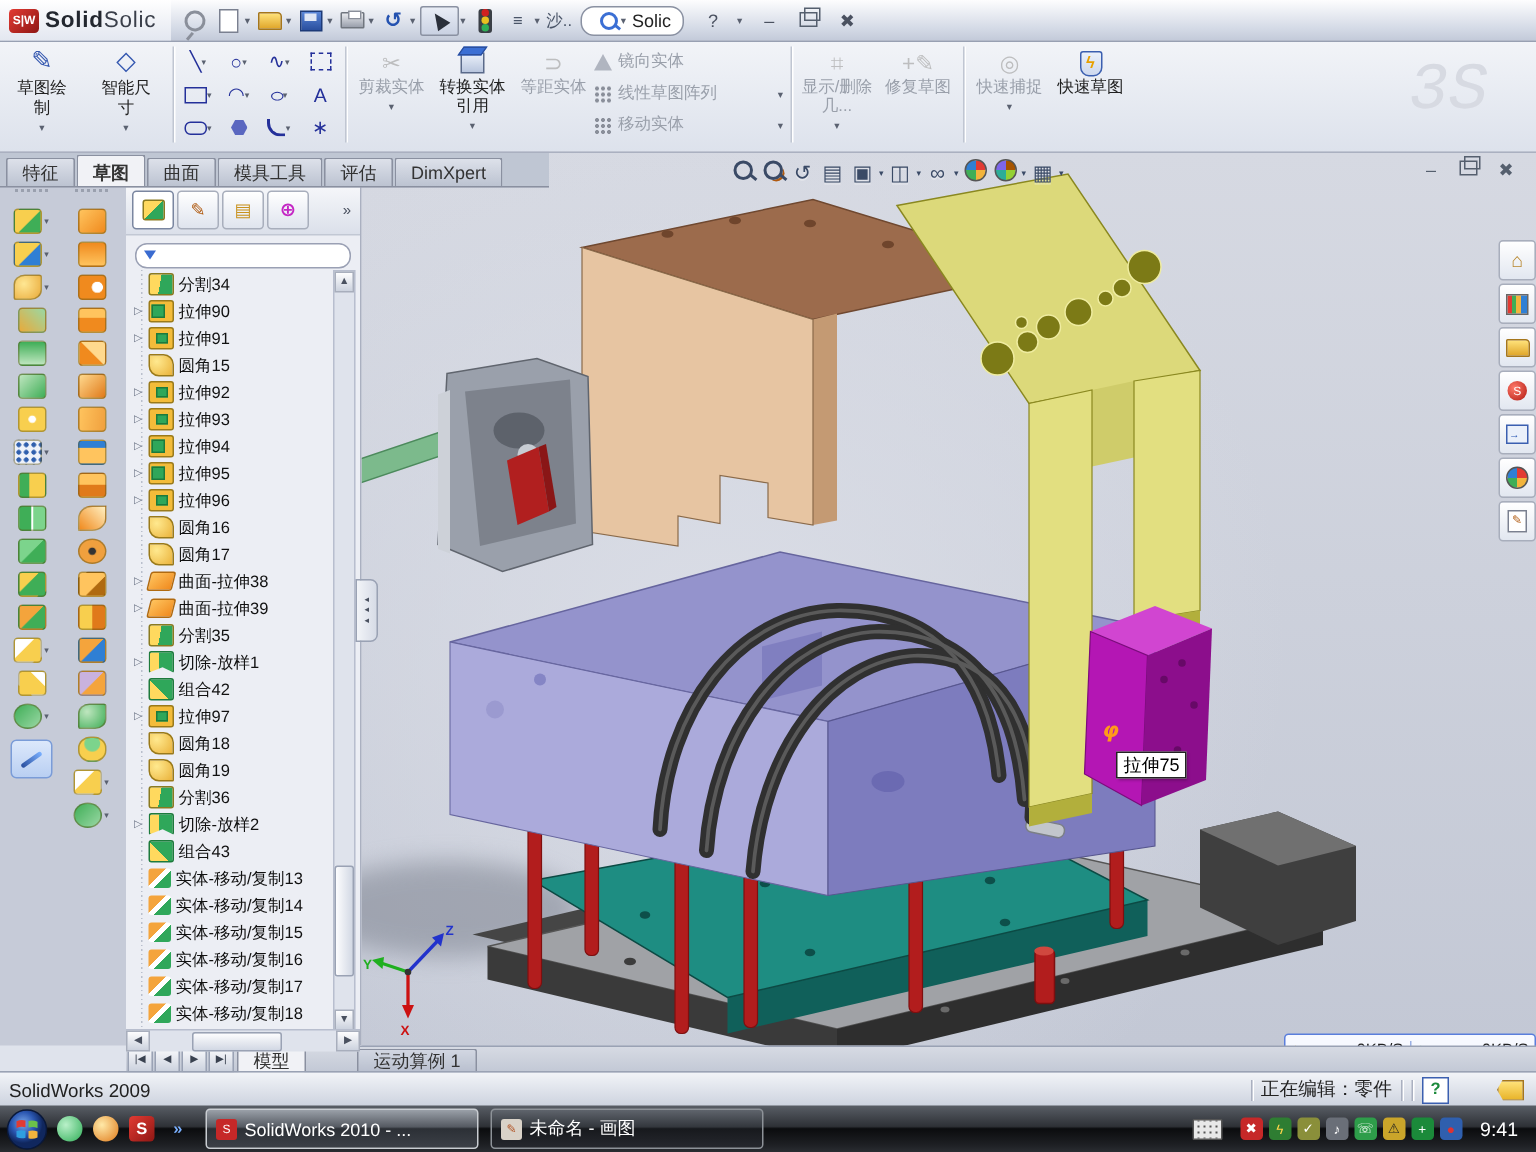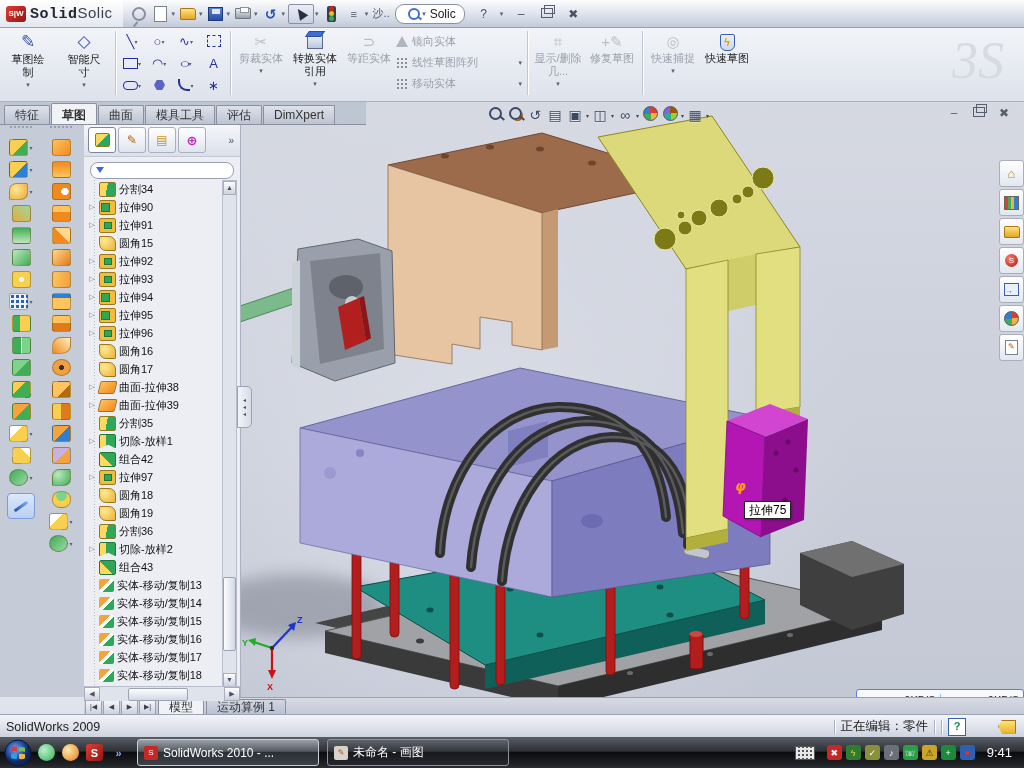--- a/index.html
+++ b/index.html
@@ -6,21 +6,21 @@
     font-family:"Liberation Sans","DejaVu Sans",sans-serif;background:#c6cbd8;position:relative;}
   .abs{position:absolute;}
   
   #titlebar{left:0;top:0;width:1024px;height:27px;background:linear-gradient(#fdfdfe,#d4dae6 70%,#c3cad9);
     border-bottom:1px solid #98a0b2;display:flex;align-items:center;z-index:20;}
   #logo-area{display:flex;align-items:center;gap:4px;padding:0 10px 0 6px;height:100%;
     background:linear-gradient(#ffffff,#e3e7f0);}
   #logo-cube{width:20px;height:16px;background:linear-gradient(135deg,#e23b33,#8f1714);border-radius:3px;
     color:#fff;font-size:8px;font-weight:bold;display:flex;align-items:center;justify-content:center;}
   #logo-text{font-size:15px;color:#3a3f4a;letter-spacing:.5px;}
-  #logo-text b{color:#23272f;font-family:Liberation Mono, monospace;}
+  #logo-text b{color:#23272f;}
   .menu-item{font-size:13px;color:#222;padding:0 9px;line-height:26px;cursor:default;}
   #tb-icons{display:flex;align-items:center;margin-left:6px;gap:2px;}
   .qi{width:20px;height:18px;display:flex;align-items:center;justify-content:center;position:relative;font-size:12px;}
   .qdd{font-size:7px;color:#5a6170;margin:0 1px 0 -1px;}
   .qi-pin{width:10px;height:10px;border:2px solid #8a8f9a;border-radius:50%;transform:rotate(40deg);}
   .qi-pin::after{content:"";position:absolute;left:8px;top:12px;width:2px;height:6px;background:#8a8f9a;}
   .qi-doc{width:11px;height:14px;background:#fff;border:1px solid #7a8090;}
   .qi-folder{width:14px;height:10px;background:linear-gradient(#ffe27a,#e0a62a);border:1px solid #a5761c;border-radius:1px 3px 1px 1px;}
   .qi-save{width:13px;height:12px;background:linear-gradient(#5a86d8,#2a4f9e);border:1px solid #1d3a78;}
   .qi-save::after{content:"";position:absolute;left:6px;top:4px;width:8px;height:5px;background:#dfe6f4;}
@@ -66,22 +66,22 @@
   .cube3d::before{content:"";position:absolute;left:-1px;top:-5px;width:14px;height:4px;background:#3b6fd4;
     transform:skewX(-35deg);border:1px solid #2a4f9e;}
   .listcol{display:flex;flex-direction:column;margin-top:4px;flex:none;width:128px;}
   .lrow{display:flex;align-items:center;height:21px;gap:4px;}
   .lrow .mlabel{text-align:left;}
   .ri-grid{width:12px;height:12px;background-image:radial-gradient(#8a8f9a 1.2px,transparent 1.5px);background-size:4px 4px;flex:none;}
   .ri-mirror{width:0;height:0;border-left:6px solid transparent;border-right:6px solid transparent;border-bottom:11px solid #b0b5c0;flex:none;}
   .lrow .qdd{margin-left:auto;margin-right:2px;}
   .shield{width:13px;height:15px;background:linear-gradient(#eaf0fa,#cdd8ee);border:1px solid #3b5fb0;border-radius:2px 2px 6px 6px;
     display:flex;align-items:center;justify-content:center;color:#e8a000;font-size:11px;font-weight:bold;}
-  #watermark{margin-left:auto;margin-right:20px;margin-top:2px;font-family:Liberation Serif, serif;font-style:italic;
-    font-size:52px;color:#d7dae2;line-height:64px;user-select:none;}
+  #watermark{margin-left:auto;margin-right:32px;margin-top:2px;font-family:Liberation Mono, monospace;font-style:italic;
+    font-size:44px;color:#d7dae2;line-height:64px;user-select:none;}
   
   #cmdtabs{left:0;top:101px;width:362px;height:23px;background:#bfc6d3;display:flex;align-items:flex-end;
     padding-left:4px;z-index:18;border-bottom:1px solid #8a90a0;}
   .ctab{font-size:12px;color:#333;background:linear-gradient(#dde1ea,#bcc3d1);border:1px solid #8a90a0;border-bottom:none;
     padding:2px 10px;margin-right:1px;border-radius:2px 2px 0 0;line-height:14px;}
   .ctab.active{background:#f1f2f6;font-weight:bold;padding-top:4px;}
   
   #lefttb{left:0;top:124px;width:84px;height:573px;background:linear-gradient(90deg,#e6e9f0,#d9deе8 80%,#cfd4e0);
     border-right:1px solid #b8bece;z-index:15;}
   .ltbcol{position:absolute;top:2px;width:38px;display:flex;flex-direction:column;align-items:center;gap:4px;}
@@ -904,21 +904,21 @@
     <i>◂</i>
     <i>◂</i>
   </div>
 
 <div id="mt-stub" class="abs"></div>
 <div id="modeltabs-row" class="abs">
   <span class="navb">|◀</span>
   <span class="navb">◀</span>
   <span class="navb">▶</span>
   <span class="navb">▶|</span>
-  <span id="mtabs" style="display:flex;">
+  <span id="mtabs" style="display:flex;gap:32px;">
       <span class="mtab active">模型</span>
       <span class="mtab">运动算例 1</span>
     </span>
 </div>
 
 <div id="statusbar" class="abs">
   <span id="status-left">SolidWorks 2009</span>
   <span id="status-right">
     <span class="ssep"></span>
     <span>正在编辑：零件</span>

